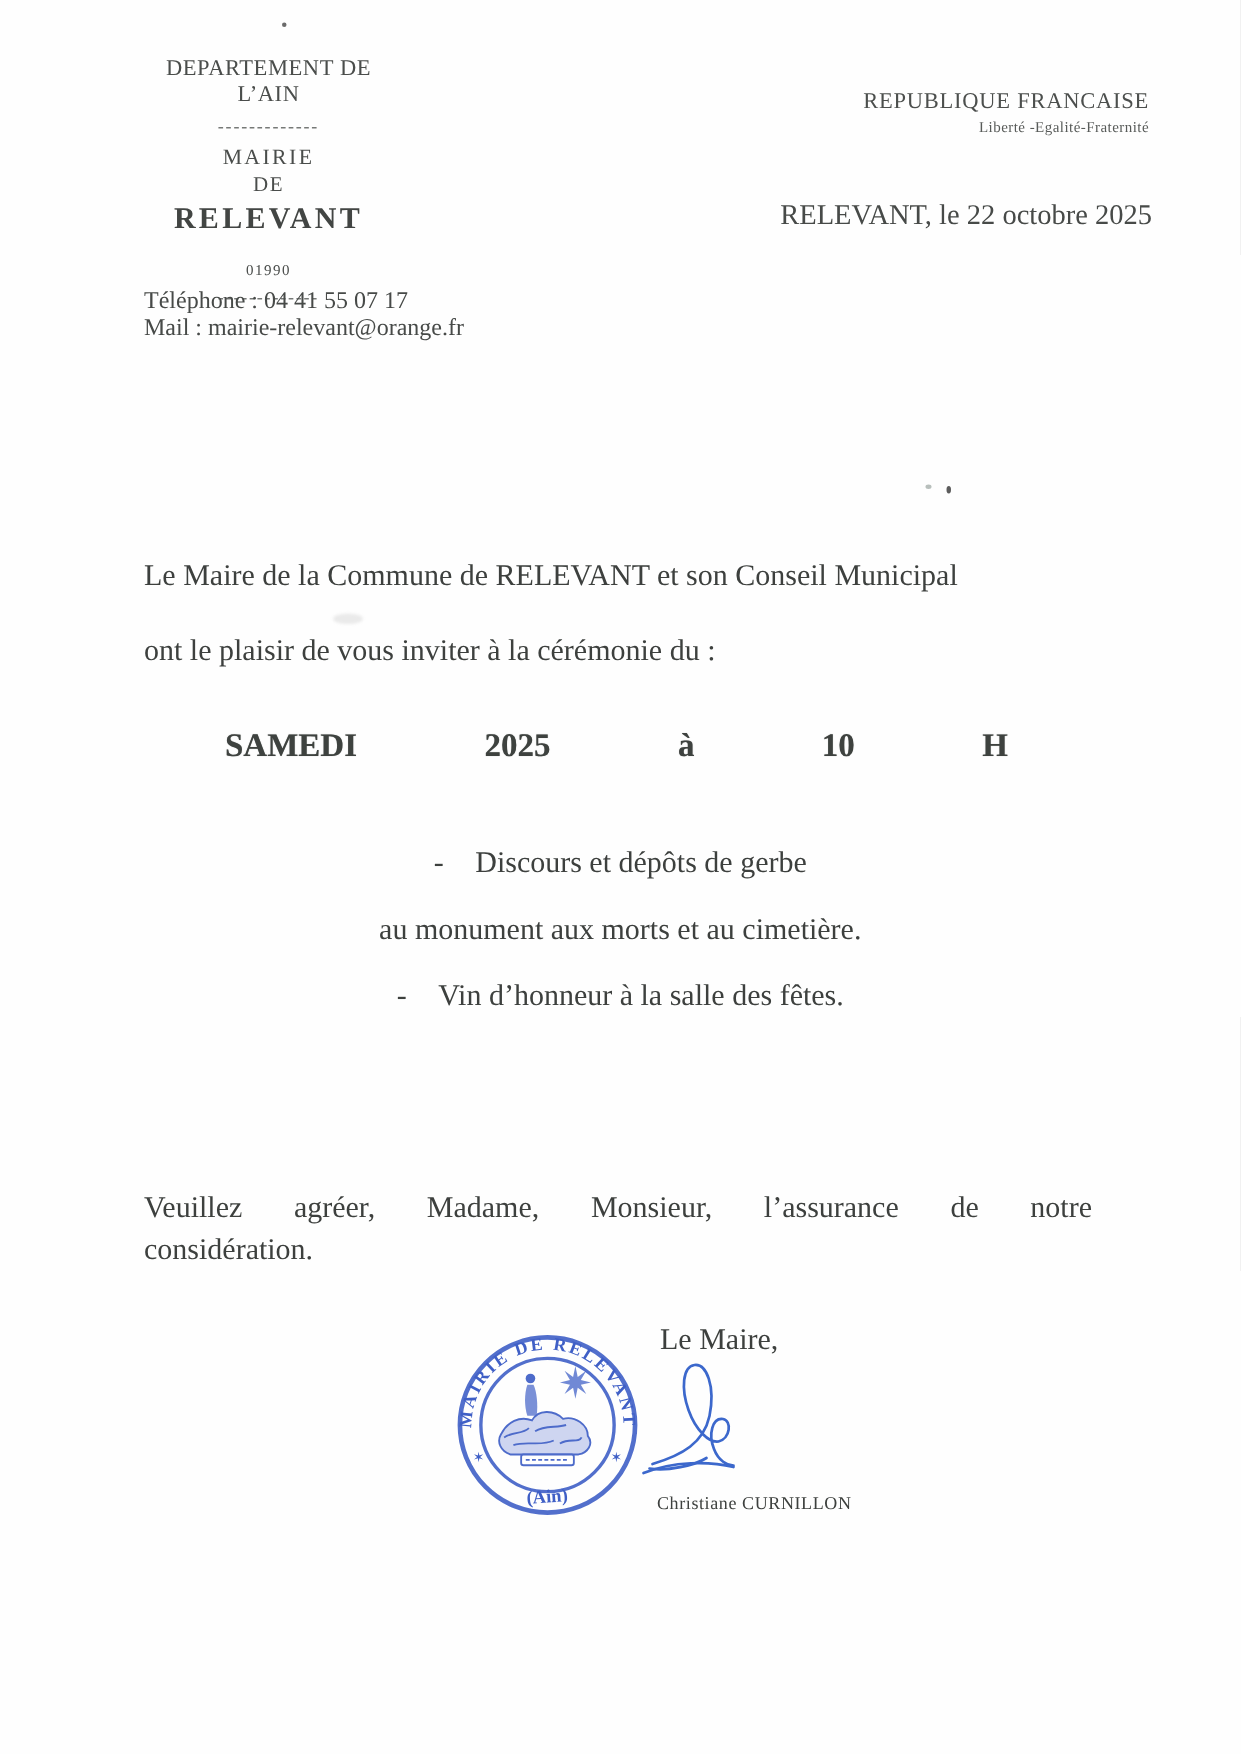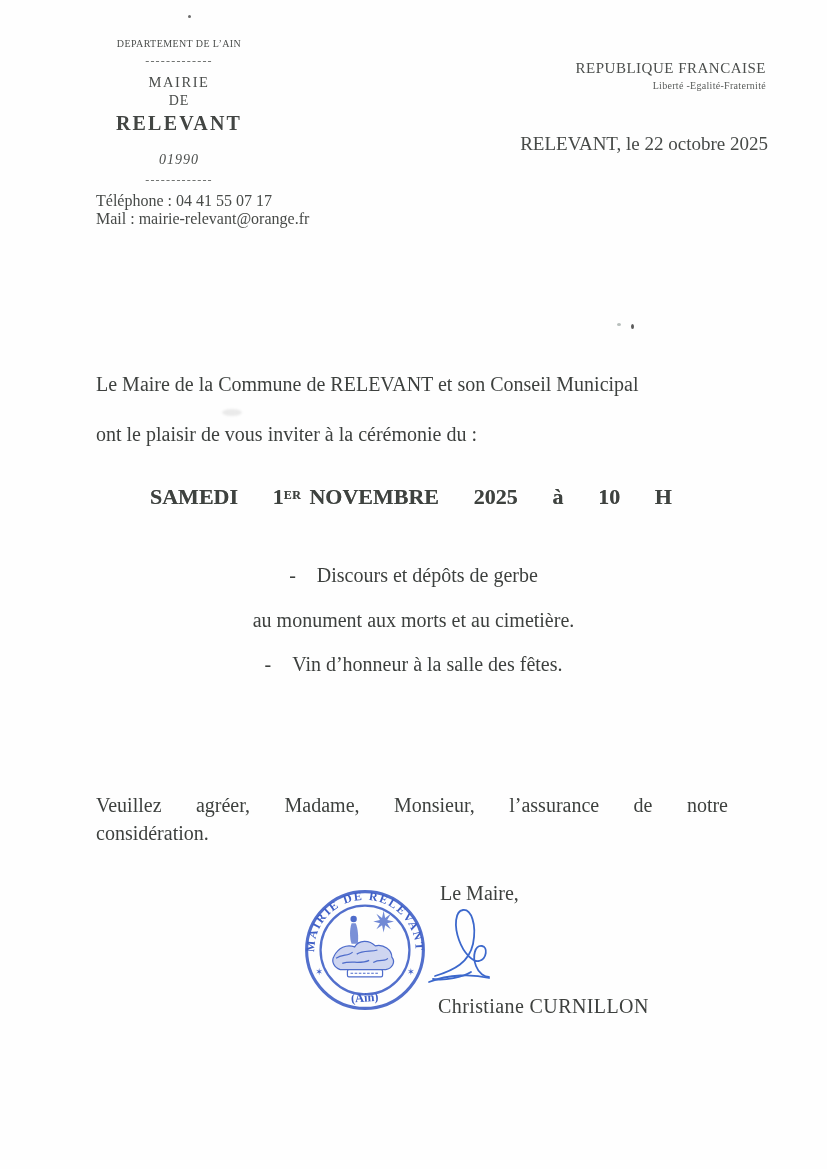--- a/index.html
+++ b/index.html
@@ -12,26 +12,26 @@
     font-family:"Liberation Serif","DejaVu Serif",serif;
     color:#3d403e;
   }
   .abs{position:absolute;}
 
   
   .sender{
     left:88px;top:38px;width:182px;
     text-align:center;color:#4a4d4b;
   }
-  .sender .dept{font-size:10px;letter-spacing:.4px;}
+  .sender .dept{font-size:15px;letter-spacing:.4px;}
   .sender .dashes{font-size:12px;letter-spacing:1.2px;color:#6a6d6b;margin-top:5px;}
   .sender .mairie{font-size:14.5px;letter-spacing:1.6px;margin-top:5px;}
   .sender .de{font-size:14px;letter-spacing:1px;margin-top:2px;}
   .sender .commune{font-size:20px;font-weight:bold;letter-spacing:2.2px;margin-top:3px;color:#424543;}
-  .sender .cp{font-size:14px;letter-spacing:1px;margin-top:17px;font-style:italic;}
+  .sender .cp{font-size:10px;letter-spacing:1px;margin-top:17px;}
   .contact{left:96px;top:192px;font-size:16px;line-height:17.5px;color:#474a48;}
 
   
   .rep-block{right:61px;top:60px;text-align:right;color:#4c4f4d;}
   .rep-block .rep{font-size:15px;letter-spacing:.5px;}
   .rep-block .devise{font-size:10px;letter-spacing:.3px;margin-top:3px;color:#585b59;}
   .place-date{right:59px;top:133px;font-size:19px;color:#474a48;}
 
   
   .doc-title{
@@ -55,21 +55,21 @@
 
   .bullet-line{left:0;width:827px;text-align:center;font-size:20px;}
   .bullet-dash{display:inline-block;margin-right:21px;}
 
   .closing-1{left:96px;top:726px;font-size:20px;}
   .closing-2{left:96px;top:792px;width:632px;font-size:20px;line-height:27.5px;}
   .just{text-align:justify;text-align-last:justify;}
 
   
   .sig-role{left:440px;top:882px;font-size:20px;}
-  .sig-name{left:438px;top:995px;font-size:20px;letter-spacing:.4px;}
+  .sig-name{left:438px;top:995px;font-size:12px;letter-spacing:.4px;}
   .stamp{left:303px;top:888px;}
   .sig-svg{left:427px;top:904px;}
 
   
   .speck{position:absolute;border-radius:50%;}
   .sp1{left:188px;top:15px;width:3px;height:3px;background:#6b6b6b;}
   .sp2{left:617px;top:323px;width:4px;height:3px;background:#b8bfbc;}
   .sp3{left:631px;top:324px;width:3px;height:5px;background:#5c5c5c;}
   .smudge{left:222px;top:409px;width:20px;height:7px;background:rgba(110,112,110,.14);border-radius:50%;filter:blur(1px);}
 </style>
@@ -103,21 +103,20 @@
     <div class="devise">Liberté -Egalité-Fraternité</div>
   </div>
   <div class="abs place-date">RELEVANT, le 22 octobre 2025</div>
 
 
   <div class="abs body-line" style="top:373px">Le Maire de la Commune de RELEVANT et son Conseil Municipal</div>
   <div class="abs body-line" style="top:423px">ont le plaisir de vous inviter à la cérémonie du :</div>
 
   <div class="abs event-row">
     <span>SAMEDI</span>
-    <span><span>1</span><sup>ER</sup><span class="ev-month">NOVEMBRE</span></span>
     <span>2025</span>
     <span>à</span>
     <span>10</span>
     <span>H</span>
   </div>
 
   <div class="abs bullet-line" style="top:564px">
     <span class="bullet-dash">-</span><span>Discours et dépôts de gerbe</span>
   </div>
   <div class="abs bullet-line" style="top:609px">au monument aux morts et au cimetière.</div>

